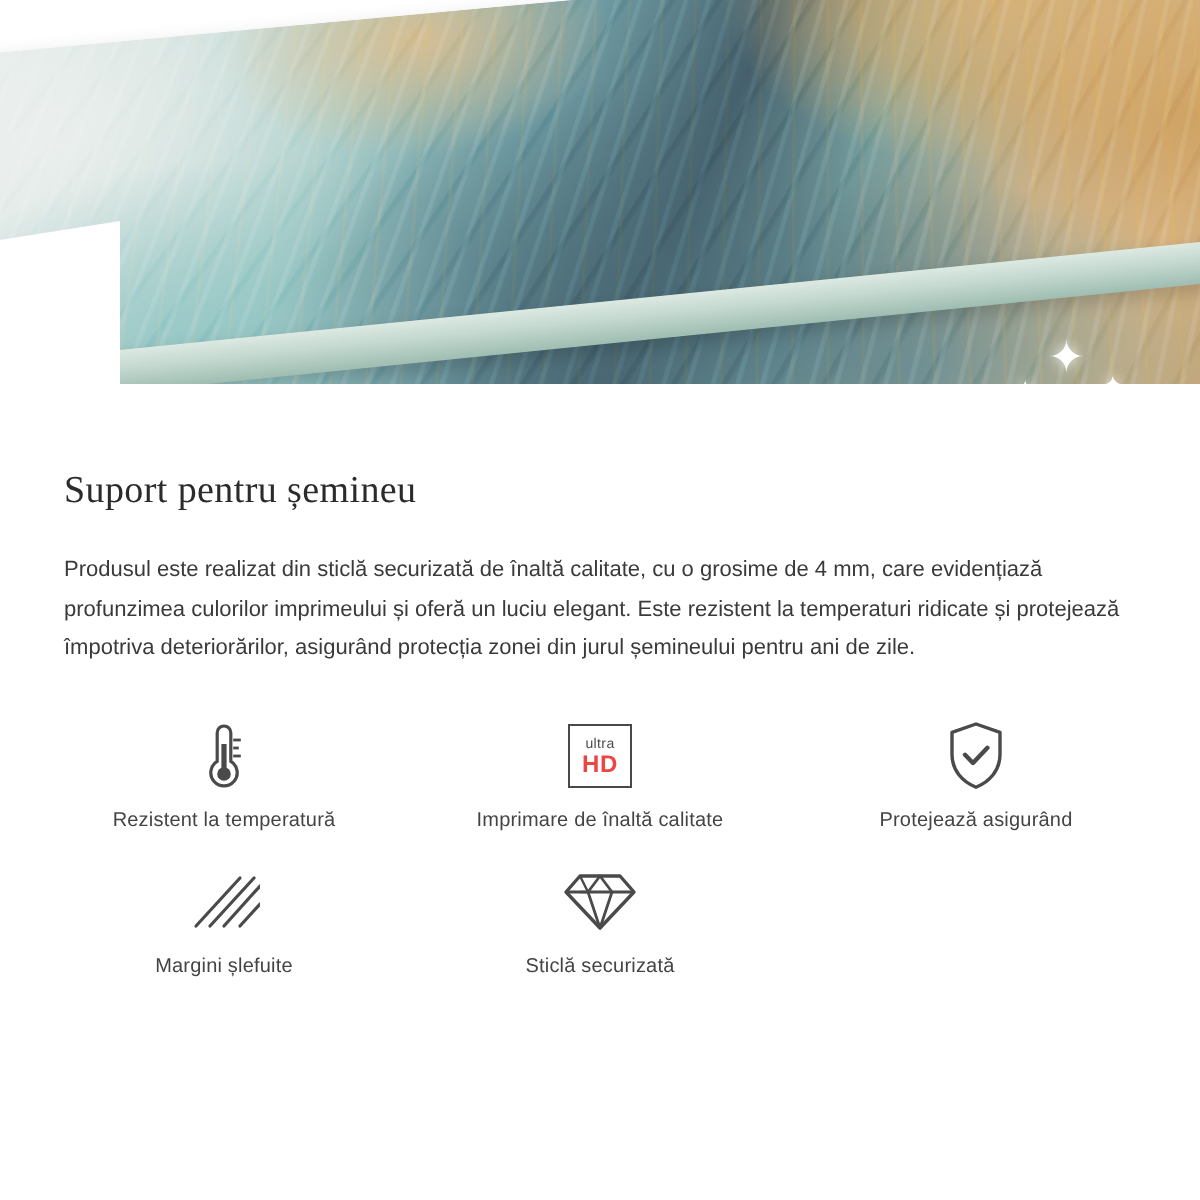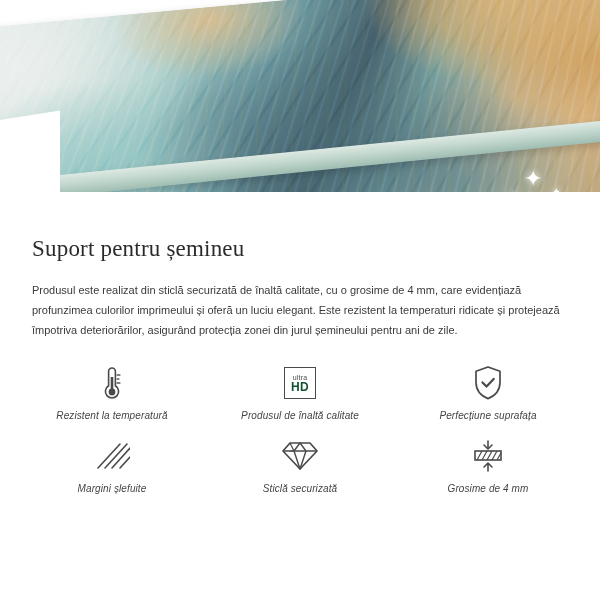--- a/index.html
+++ b/index.html
@@ -101,21 +101,21 @@
   .sparkle.s1 { left: 524px; top: 168px; font-size: 22px; }
   .sparkle.s2 { left: 551px; top: 186px; font-size: 13px; }
   .sparkle.s3 { left: 508px; top: 190px; font-size: 11px; }
 
   
   .content {
     padding: 16px 32px 0 32px;
   }
   .headline {
     font-family: "Liberation Serif", serif;
-    font-size: 23px;
+    font-size: 19px;
     line-height: 1.28;
     color: #2b2b2b;
     font-weight: 400;
     margin: 0 0 18px 0;
     letter-spacing: 0.2px;
   }
   .headline .line2 {
     display: block;
   }
   .body-copy {
@@ -145,41 +145,40 @@
     width: 52px;
     display: flex;
     align-items: center;
     justify-content: center;
     margin-bottom: 6px;
   }
   .feature-label {
     font-size: 10px;
     color: #444444;
     letter-spacing: 0.1px;
-    font-style: italic;
   }
   .hd-box {
     width: 30px;
     height: 30px;
     border: 1.6px solid #4a4a4a;
     display: flex;
     flex-direction: column;
     align-items: center;
     justify-content: center;
     line-height: 1;
   }
   .hd-top {
     font-size: 7px;
     color: #4a4a4a;
     letter-spacing: 0.2px;
   }
   .hd-bottom {
     font-size: 12px;
     font-weight: bold;
-    color: #14532d;
+    color: #ef4444;
     letter-spacing: 0.3px;
   }
   svg { display: block; }
 </style>
 </head>
 <body>
 
 <div class="page">
 
   <div class="hero">
@@ -215,31 +214,31 @@
       <div class="feature-label">Rezistent la temperatură</div>
     </div>
 
     <div class="feature">
       <div class="feature-icon">
         <div class="hd-box">
           <span class="hd-top">ultra</span>
           <span class="hd-bottom">HD</span>
         </div>
       </div>
-      <div class="feature-label">Produsul de înaltă calitate</div>
+      <div class="feature-label">Imprimare de înaltă calitate</div>
     </div>
 
     <div class="feature">
       <div class="feature-icon">
         <svg width="32" height="38" viewBox="0 0 32 38">
           <path d="M16 3l12 4.2v11c0 8-5.2 13.6-12 16.4C9.2 31.8 4 26.2 4 18.2v-11L16 3z" fill="none" stroke="#4a4a4a" stroke-width="1.7" stroke-linejoin="round"></path>
           <path d="M10.5 18.4l4 4.1 7.2-7.6" fill="none" stroke="#4a4a4a" stroke-width="2.2" stroke-linecap="round" stroke-linejoin="round"></path>
         </svg>
       </div>
-      <div class="feature-label">Perfecțiune suprafața</div>
+      <div class="feature-label">Protejează asigurând</div>
     </div>
 
     <div class="feature">
       <div class="feature-icon">
         <svg width="36" height="32" viewBox="0 0 36 32">
           <path d="M4 28L26 4" stroke="#4a4a4a" stroke-width="1.6" stroke-linecap="round"></path>
           <path d="M11 28L33 4" stroke="#4a4a4a" stroke-width="1.6" stroke-linecap="round"></path>
           <path d="M18 28L36 8" stroke="#4a4a4a" stroke-width="1.6" stroke-linecap="round"></path>
           <path d="M26 28L36 17" stroke="#4a4a4a" stroke-width="1.6" stroke-linecap="round"></path>
         </svg>
@@ -252,28 +251,15 @@
         <svg width="38" height="34" viewBox="0 0 38 34">
           <path d="M9 4h20l7 8-17 18L2 12 9 4z" fill="none" stroke="#4a4a4a" stroke-width="1.7" stroke-linejoin="round"></path>
           <path d="M2 12h34" stroke="#4a4a4a" stroke-width="1.4"></path>
           <path d="M9 4l4 8-4 0" stroke="#4a4a4a" stroke-width="1.2" fill="none"></path>
           <path d="M13 12l6-8 6 8-6 18-6-18z" fill="none" stroke="#4a4a4a" stroke-width="1.4" stroke-linejoin="round"></path>
         </svg>
       </div>
       <div class="feature-label">Sticlă securizată</div>
     </div>
 
-    <div class="feature">
-      <div class="feature-icon">
-        <svg width="40" height="36" viewBox="0 0 40 36">
-          <path d="M20 3v7" stroke="#4a4a4a" stroke-width="1.6" stroke-linecap="round"></path>
-          <path d="M16 7l4 4 4-4" fill="none" stroke="#4a4a4a" stroke-width="1.6" stroke-linecap="round" stroke-linejoin="round"></path>
-          <rect x="7" y="13" width="26" height="9" fill="none" stroke="#4a4a4a" stroke-width="1.6"></rect>
-          <path d="M9 22l5-9M14 22l5-9M19 22l5-9M24 22l5-9M29 22l4-7" stroke="#4a4a4a" stroke-width="1.2"></path>
-          <path d="M20 33v-7" stroke="#4a4a4a" stroke-width="1.6" stroke-linecap="round"></path>
-          <path d="M16 29l4-4 4 4" fill="none" stroke="#4a4a4a" stroke-width="1.6" stroke-linecap="round" stroke-linejoin="round"></path>
-        </svg>
-      </div>
-      <div class="feature-label">Grosime de 4 mm</div>
-    </div>
 
   </div>
 </div>
 
 </body></html>

